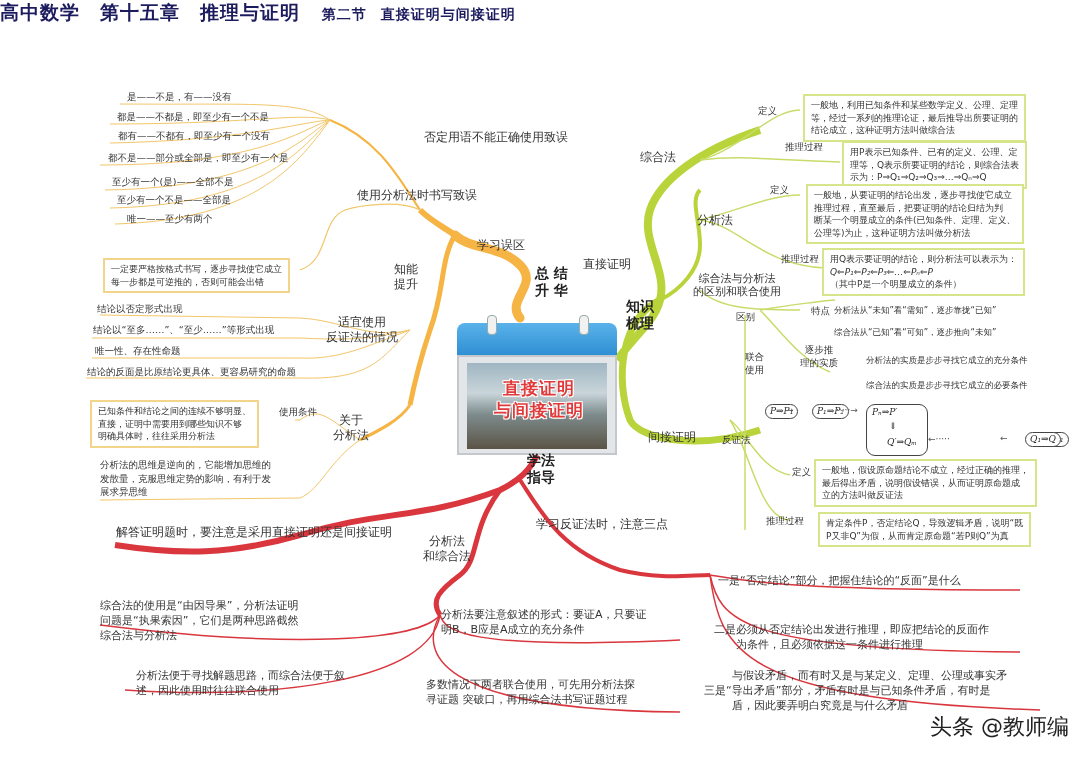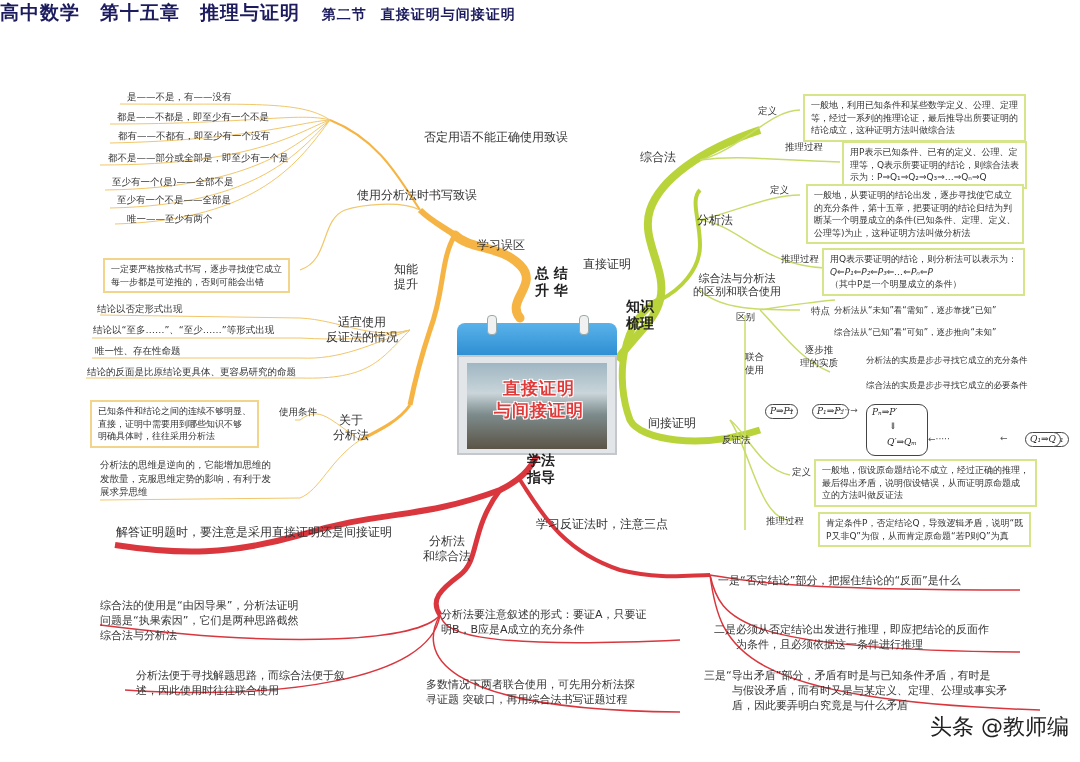--- a/index.html
+++ b/index.html
@@ -169,21 +169,21 @@
 <div class="t" style="left:785px;top:140px;">推理过程</div>
 <div class="box gr" style="left:842px;top:141px;">
     <div>用P表示已知条件、已有的定义、公理、定</div>
     <div>理等，Q表示所要证明的结论，则综合法表</div>
     <div>示为：P⇒Q₁⇒Q₂⇒Q₃⇒…⇒Qₙ⇒Q</div>
   </div>
 <div class="m" style="left:697px;top:213px;">分析法</div>
 <div class="t" style="left:770px;top:183px;">定义</div>
 <div class="box gr" style="left:806px;top:184px;">
     <div>一般地，从要证明的结论出发，逐步寻找使它成立</div>
-    <div>的充分条件，第十五章，把要证明的结论归结为判</div>
+    <div>推理过程，直至最后，把要证明的结论归结为判</div>
     <div>断某一个明显成立的条件(已知条件、定理、定义、</div>
     <div>公理等)为止，这种证明方法叫做分析法</div>
   </div>
 <div class="t" style="left:781px;top:252px;">推理过程</div>
 <div class="box gr" style="left:822px;top:248px;">
     <div>用Q表示要证明的结论，则分析法可以表示为：</div>
     <div style="font-style:italic;">Q⇐P₁⇐P₂⇐P₃⇐…⇐Pₙ⇐P</div>
     <div>（其中P是一个明显成立的条件）</div>
   </div>
 <div class="m" style="left:693px;top:272px;text-align:center;font-size:11px;line-height:13px;">
@@ -212,21 +212,21 @@
 <div class="bigbox">
   <div style="position:absolute;left:5px;top:2px;">Pₙ⇒P′</div>
   <div style="position:absolute;left:22px;top:16px;font-style:normal;">⇓</div>
   <div style="position:absolute;left:20px;top:32px;">Q′⇒Qₘ</div>
 </div>
 <div class="arrow" style="left:928px;top:434px;">←·····</div>
 <div class="chain" style="left:1014px;top:432px;">Q₂⇒Q₁</div>
 <div class="arrow" style="left:1000px;top:433px;">←</div>
 <div class="chain" style="left:1010px;top:432px;">Q₁⇒Q</div>
 
-<div class="m" style="left:648px;top:416px;text-align:right;">间接证明</div>
+<div class="m" style="left:648px;top:430px;text-align:right;">间接证明</div>
 <div class="t" style="left:722px;top:433px;">反证法</div>
 <div class="t" style="left:792px;top:465px;">定义</div>
 <div class="box gr" style="left:814px;top:459px;">
     <div>一般地，假设原命题结论不成立，经过正确的推理，</div>
     <div>最后得出矛盾，说明假设错误，从而证明原命题成</div>
     <div>立的方法叫做反证法</div>
   </div>
 <div class="t" style="left:766px;top:514px;">推理过程</div>
 <div class="box gr" style="left:818px;top:512px;">
     <div>肯定条件P，否定结论Q，导致逻辑矛盾，说明“既</div>
@@ -255,18 +255,18 @@
 <div class="t" style="left:426px;top:677px;font-size:11px;line-height:15px;">
     <div>多数情况下两者联合使用，可先用分析法探</div>
     <div>寻证题 突破口，再用综合法书写证题过程</div>
   </div>
 <div class="t" style="left:718px;top:574px;font-size:11px;">一是“否定结论”部分，把握住结论的“反面”是什么</div>
 <div class="t" style="left:714px;top:622px;font-size:11px;line-height:15px;">
     <div>二是必须从否定结论出发进行推理，即应把结论的反面作</div>
     <div style="padding-left:22px;">为条件，且必须依据这一条件进行推理</div>
   </div>
 <div class="t" style="left:704px;top:668px;font-size:11px;line-height:15px;">
+    <div style="padding-left:28px;">与假设矛盾，而有时又是与某定义、定理、公理或事实矛</div>
     <div>三是“导出矛盾”部分，矛盾有时是与已知条件矛盾，有时是</div>
-    <div style="padding-left:28px;">与假设矛盾，而有时又是与某定义、定理、公理或事实矛</div>
     <div style="padding-left:28px;">盾，因此要弄明白究竟是与什么矛盾</div>
   </div>
 
 <div class="watermark">头条 @教师编</div>
 
 </body></html>

